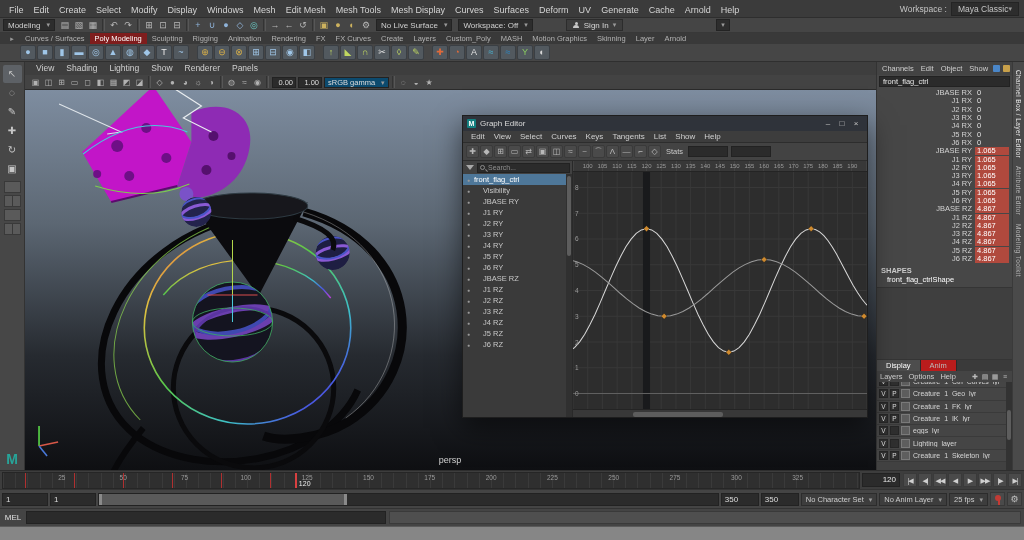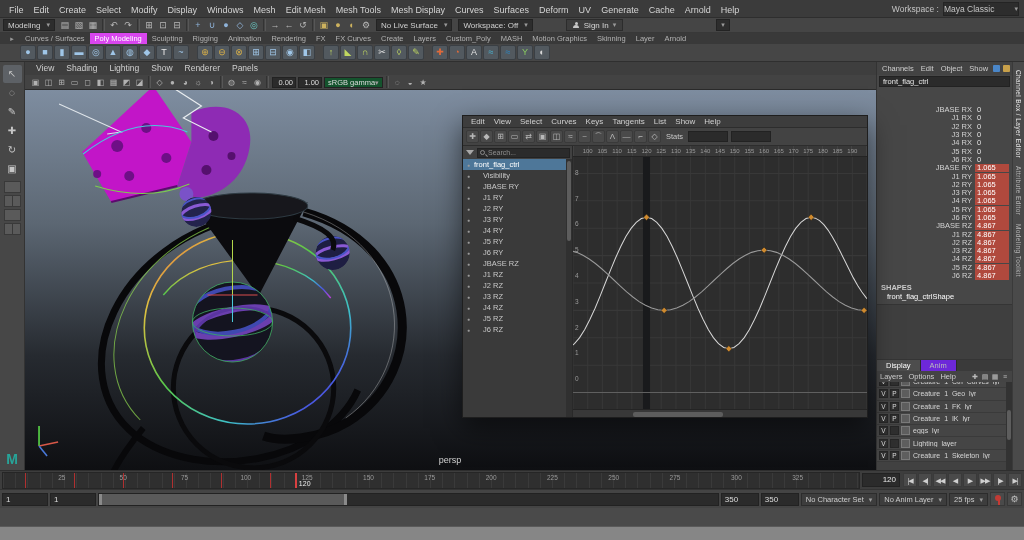--- a/index.html
+++ b/index.html
@@ -5,39 +5,39 @@
   *{margin:0;padding:0;box-sizing:border-box;}
   html,body{width:1024px;height:540px;overflow:hidden;}
   body{font-family:"Liberation Sans",sans-serif;background:#4a4a4a;color:#ccc;-webkit-user-select:none;user-select:none;}
   #app{position:relative;width:1024px;height:540px;background:#4a4a4a;overflow:hidden;}
 
   
   #menubar{position:absolute;left:0;top:0;width:100%;height:18px;background:#3b3b3b;border-bottom:1px solid #2e2e2e;display:flex;align-items:center;padding-left:4px;}
   #menu-items{flex:1;white-space:nowrap;overflow:hidden;}
   .mitem{display:inline-block;padding:0 5px;font-size:9px;line-height:17px;color:#d4d4d4;cursor:default;}
   #workspace{display:flex;align-items:center;gap:4px;font-size:8.5px;margin-right:5px;color:#c4c4c4;white-space:nowrap;}
-  .wsbox{background:#2d2d2d;border:1px solid #242424;padding:1px 0;display:flex;gap:20px;align-items:center;}
+  .wsbox{background:#2d2d2d;border:1px solid #242424;padding:1px 6px;display:flex;gap:0;align-items:center;}
   .caret{font-size:7px;color:#9a9a9a;}
 
   
   #statusline{position:absolute;left:0;top:18px;width:100%;height:15px;background:#454545;border-bottom:1px solid #383838;display:flex;align-items:center;font-size:8px;}
   .modebox{background:#2d2d2d;border:1px solid #232323;height:12px;padding:0 4px;margin:0 3px;display:flex;align-items:center;gap:6px;font-size:8px;color:#d0d0d0;white-space:nowrap;}
   .sicon{width:14px;height:13px;font-size:9px;line-height:13px;text-align:center;color:#b8b8b8;display:inline-block;}
   .vsep{display:inline-block;width:3px;height:12px;border-left:1px solid #333;border-right:1px solid #575757;margin:0 2px;}
   #status-icons{display:flex;align-items:center;}
   #signin{display:flex;align-items:center;gap:4px;background:#3d3d3d;border:1px solid #2c2c2c;padding:0 6px;height:12px;font-size:8px;color:#d8d8d8;}
   .person{width:7px;height:7px;position:relative;display:inline-block;}
   .person:before{content:"";position:absolute;left:2px;top:0;width:3px;height:3px;border-radius:50%;background:#c8c8c8;}
   .person:after{content:"";position:absolute;left:.5px;top:3.5px;width:6px;height:3px;border-radius:3px 3px 0 0;background:#c8c8c8;}
   .spacer30{width:30px;}.spacer90{width:90px;}
 
   
   #shelf-tabs{position:absolute;left:0;top:33px;width:100%;height:11px;background:#393939;display:flex;align-items:center;font-size:7.5px;line-height:11px;padding-left:4px;white-space:nowrap;overflow:hidden;}
   .stab{padding:0 5px;color:#b2b2b2;}
-  .stab.active{background:#d946ef;color:#fff;}
+  .stab.active{background:#7f1d1d;color:#fff;}
   .shelfmenu{color:#9a9a9a;font-size:7px;width:16px;text-align:center;}
   #shelf-icons{position:absolute;left:0;top:44px;width:100%;height:18px;background:#464646;border-bottom:1px solid #2f2f2f;display:flex;align-items:center;padding-left:20px;overflow:hidden;}
   .shicon{width:16px;height:15px;background:#52595f;border:1px solid #3a3f44;border-radius:2px;margin-right:1px;font-size:9px;line-height:13px;text-align:center;flex:0 0 auto;}
   .hgap{width:7px;flex:0 0 auto;}
 
   
   #main{position:absolute;left:0;top:62px;right:0;bottom:70px;}
   #left-toolbar{position:absolute;left:0;top:0;width:25px;height:100%;background:#474747;border-right:1px solid #333;display:flex;flex-direction:column;align-items:center;padding-top:3px;}
   .ltool{width:19px;height:18px;font-size:10px;line-height:18px;text-align:center;color:#c6c6c6;margin-bottom:1px;border-radius:2px;}
   .ltool.cur{background:#5d6捷166;background:#5d6166;}
@@ -46,42 +46,42 @@
   .llay.l3{background:linear-gradient(#5a5a5a 46%,#393939 46%,#393939 54%,#5a5a5a 54%);}
   .llay.l4{background:linear-gradient(90deg,rgba(0,0,0,0) 48%,#393939 48%,#393939 52%,rgba(0,0,0,0) 52%),linear-gradient(#5a5a5a 46%,#393939 46%,#393939 54%,#5a5a5a 54%);}
   #maya-logo{margin-top:auto;margin-bottom:2px;font-size:14px;font-weight:bold;color:#27a59a;line-height:18px;}
 
   #viewport{position:absolute;left:25px;top:0;right:148px;bottom:0;background:#000;}
   #vp-menu{height:13px;background:#3e3e3e;display:flex;gap:2px;padding-left:6px;font-size:8.5px;line-height:13px;color:#d0d0d0;}
   .vpm{padding:0 5px;}
   #vp-tools{height:15px;background:#434343;display:flex;align-items:center;padding-left:4px;border-bottom:1px solid #2b2b2b;}
   .vpicon{width:13px;text-align:center;font-size:8px;color:#b2b2b2;flex:0 0 auto;}
   .vpfield{background:#2b2b2b;border:1px solid #222;font-size:7.5px;height:11px;line-height:9px;padding:0 2px;margin:0 1px;min-width:24px;text-align:right;color:#ddd;flex:0 0 auto;}
-  .vpdrop{background:#14532d;border:1px solid #222;font-size:7.5px;height:11px;line-height:9px;padding:0 3px;display:flex;gap:0;align-items:flex-start;color:#ddd;flex:0 0 auto;margin:0 1px;}
+  .vpdrop{background:#0c4a6e;border:1px solid #222;font-size:7.5px;height:11px;line-height:9px;padding:0 3px;display:flex;gap:6px;align-items:flex-start;color:#ddd;flex:0 0 auto;margin:0 1px;}
   #scene{position:absolute;left:0;top:28px;right:0;bottom:0;}
   #scene svg{width:100%;height:100%;display:block;}
 
   
   #right-panel{position:absolute;right:12px;top:0;width:136px;height:100%;background:#474747;border-left:1px solid #333;display:flex;flex-direction:column;overflow:hidden;}
   #cb-menu{height:13px;display:flex;gap:1px;font-size:7.5px;line-height:13px;padding:0 2px;background:#434343;align-items:center;}
   .cbm{padding:0 3px;color:#cfcfcf;white-space:nowrap;}
   .mini{width:7px;height:7px;border-radius:1px;flex:0 0 auto;}
   .mini1{background:#4a86c8;margin-left:auto;}
   .mini2{background:#c8a04a;margin-left:2px;}
   #cb-name{height:11px;background:#2b2b2b;border:1px solid #222;margin:1px 2px;font-size:7.5px;line-height:9px;padding-left:3px;color:#e6e6e6;}
-  #cb-rows{margin-top:18px;}
+  #cb-rows{margin-top:1px;}
   .chrow{display:flex;height:8.3px;align-items:center;font-size:7.5px;}
   .chname{flex:1;text-align:right;padding-right:3px;color:#d2d2d2;line-height:8px;white-space:nowrap;overflow:hidden;}
   .chval{width:34px;height:8px;line-height:8px;padding-left:2px;margin-right:3px;color:#e4e4e4;}
   .chval.keyed{background:#b0493d;color:#fff;}
   #cb-shapes{font-size:7.5px;font-weight:bold;color:#cccccc;padding:3px 0 0 4px;height:12px;}
   #cb-shapename{font-size:7.5px;color:#fdfdfd;padding-left:10px;height:10px;line-height:10px;}
   #cb-spacer{flex:1;background:#3f3f3f;border-top:1px solid #353535;border-bottom:1px solid #353535;margin-top:2px;}
   #le-tabs{height:11px;display:flex;font-size:7.5px;line-height:11px;background:#3a3a3a;}
-  .letab{padding:0 9px;background:#6d28d9;border-right:1px solid #2a2a2a;color:#bbb;}
+  .letab{padding:0 9px;background:#b91c1c;border-right:1px solid #2a2a2a;color:#bbb;}
   .letab.active{background:#4d4d4d;color:#fff;}
   #le-menubar{height:11px;display:flex;font-size:7.5px;line-height:11px;align-items:center;background:#444;}
   #le-menu{display:flex;}
   #le-icons{margin-left:auto;display:flex;padding-right:2px;}
   .leicon{width:10px;text-align:center;font-size:7px;color:#bbb;}
   #le-rows{height:88px;overflow:hidden;position:relative;background:#414141;}
   .lrow{display:flex;align-items:center;height:12.3px;font-size:7px;border-bottom:1px solid #3a3a3a;background:#454545;padding-right:7px;}
   .lrow.cut{margin-top:-6px;}
   .lcell{width:9px;height:9px;background:#2f2f2f;border:1px solid #262626;margin-left:2px;font-size:6.5px;line-height:8px;text-align:center;color:#ddd;flex:0 0 auto;}
   .lswatch{width:9px;height:9px;background:#5e5e5e;border:1px solid #7a7a7a;margin-left:2px;flex:0 0 auto;}
@@ -606,20 +606,29 @@
     </div>
 
     <div id="side-strip">
         <div class="vtab activev">Channel Box / Layer Editor</div>
         <div class="vtab">Attribute Editor</div>
         <div class="vtab">Modeling Toolkit</div>
       </div>
   </div>
 
   <div id="graph-window">
+    <div id="ge-title">
+      <span id="ge-micon">M</span>
+      <span id="ge-ttext">Graph Editor</span>
+      <span id="ge-winbtns" style="display:flex;">
+          <span class="winbtn">–</span>
+          <span class="winbtn">□</span>
+          <span class="winbtn">×</span>
+        </span>
+    </div>
     <div id="ge-menu">
         <span class="gem">Edit</span>
         <span class="gem">View</span>
         <span class="gem">Select</span>
         <span class="gem">Curves</span>
         <span class="gem">Keys</span>
         <span class="gem">Tangents</span>
         <span class="gem">List</span>
         <span class="gem">Show</span>
         <span class="gem">Help</span>
@@ -859,15 +868,20 @@
       <span class="caret">▾</span>
     </span>
     <span class="rdrop">
       <span>25 fps</span>
       <span class="caret">▾</span>
     </span>
     <span class="keybtn"></span>
     <span class="gearbtn">⚙</span>
   </div>
 
+  <div id="commandline">
+    <span id="mel-label">MEL</span>
+    <span id="cmd-input"></span>
+    <span id="cmd-result"></span>
+  </div>
 
   <div id="helpline"></div>
 </div>
 
 </body></html>

